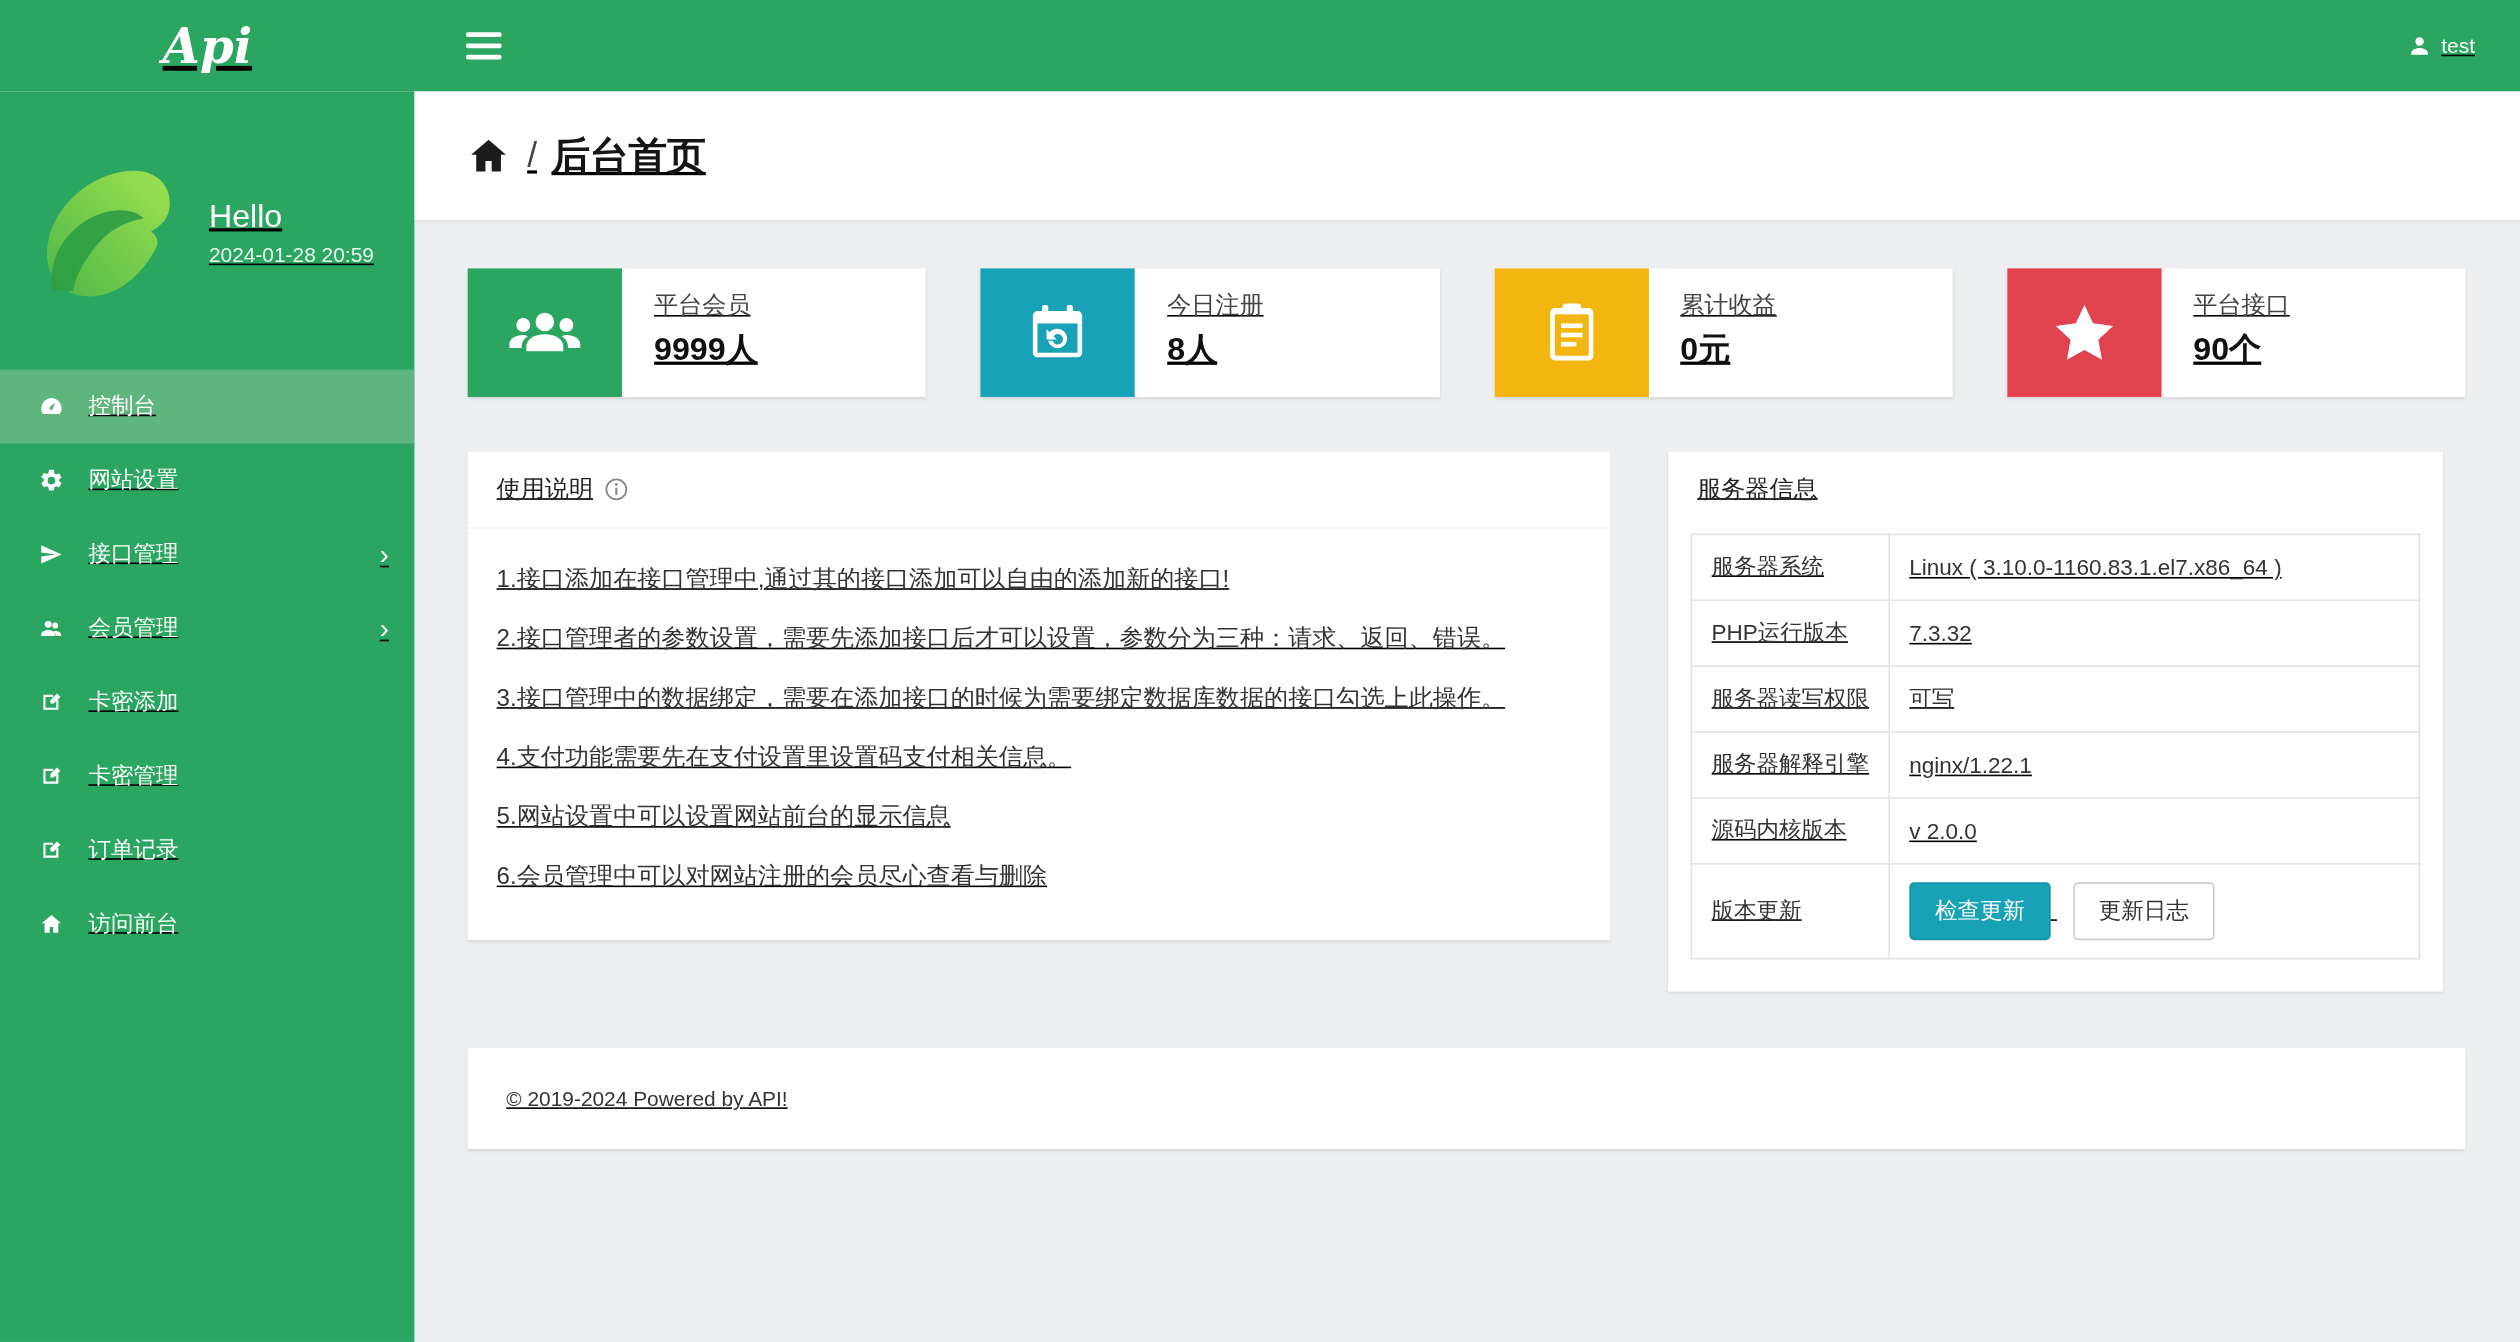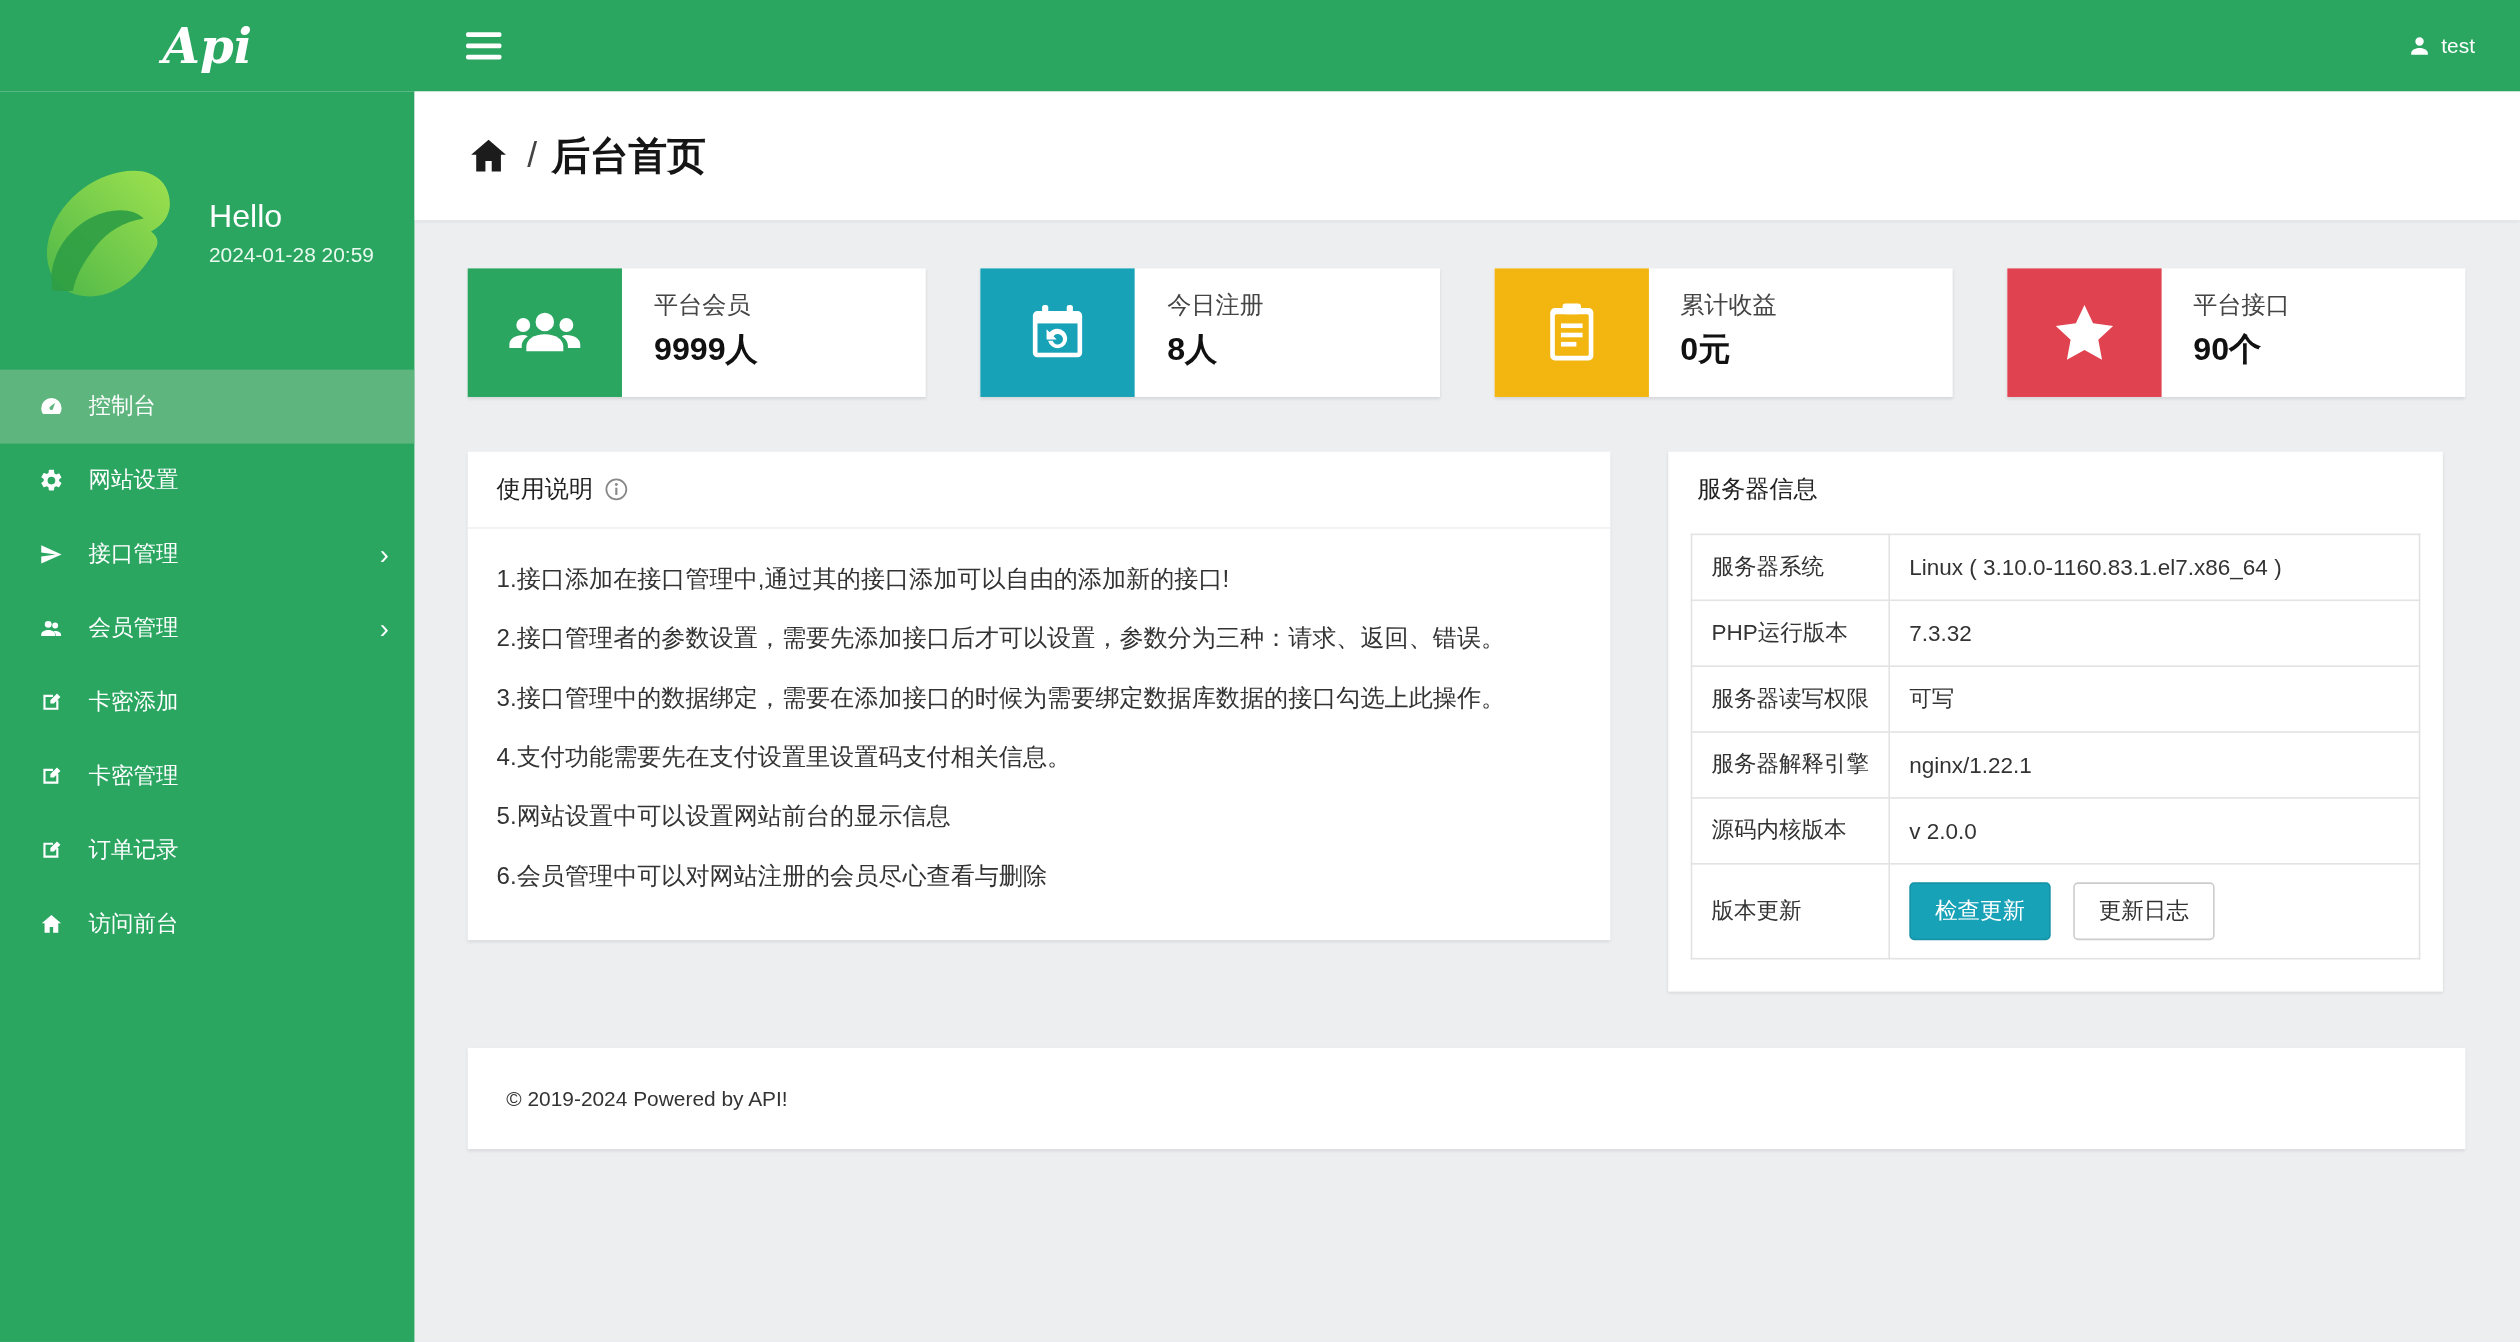--- a/index.html
+++ b/index.html
@@ -1,18 +1,18 @@
 <!DOCTYPE html>
 <html><head>
 <meta charset="utf-8">
 <style>
   html,body{margin:0;padding:0;background:#edeef0;}
   *{box-sizing:border-box;}
   body{font-family:"Liberation Sans","DejaVu Sans",sans-serif;}
-  .viewport{width:2520px;height:1342px;overflow:hidden;}
+  .viewport{width:2520px;height:1342px;overflow:hidden;text-decoration:underline;}
   .scale{width:1568px;height:835px;transform:scale(1.60714);transform-origin:0 0;background:#edeef0;}
 
   :root{
     --green:#2aa661;
     --green-active:#5fb57e;
     --teal:#18a2b8;
     --yellow:#f3b50f;
     --red:#e04250;
     --ok:#21a15a;
   }

